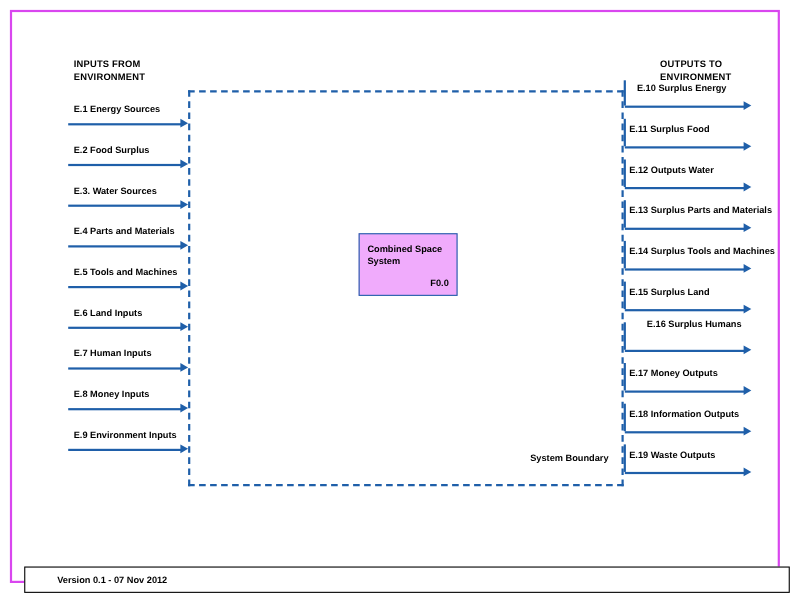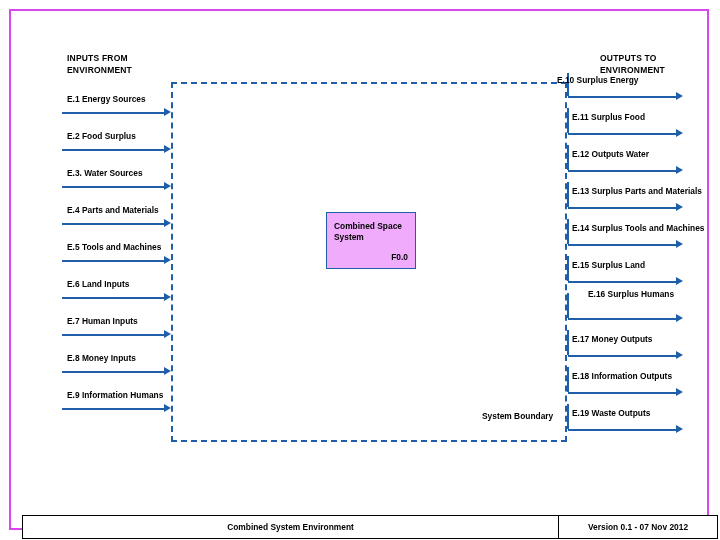--- a/index.html
+++ b/index.html
@@ -251,30 +251,30 @@
         <div class="flow-label" style="left: 56px; top: 305px;">E.7 Human Inputs</div>
         <div class="in-arrow" style="top: 319px;">
           <div class="shaft"></div>
           <div class="head"></div>
         </div>
         <div class="flow-label" style="left: 56px; top: 342px;">E.8 Money Inputs</div>
         <div class="in-arrow" style="top: 356px;">
           <div class="shaft"></div>
           <div class="head"></div>
         </div>
-        <div class="flow-label" style="left: 56px; top: 379px;">E.9 Information Humans</div>
+        <div class="flow-label" style="left: 56px; top: 379px;">E.9 Environment Inputs</div>
         <div class="in-arrow" style="top: 393px;">
           <div class="shaft"></div>
           <div class="head"></div>
         </div>
       </div>
 
     <div id="outputs-layer">
         <div class="out-stub" style="top: 62px; height: 23px;"></div>
-        <div class="flow-label" style="left: 546px; top: 64px;">E.10 Surplus Energy</div>
+        <div class="flow-label" style="left: 568px; top: 64px;">E.10 Surplus Energy</div>
         <div class="out-arrow" style="top: 81px;">
           <div class="shaft"></div>
           <div class="head"></div>
         </div>
         <div class="out-stub" style="top: 97px; height: 25px;"></div>
         <div class="flow-label" style="left: 561px; top: 101px;">E.11 Surplus Food</div>
         <div class="out-arrow" style="top: 118px;">
           <div class="shaft"></div>
           <div class="head"></div>
         </div>
@@ -322,18 +322,17 @@
         </div>
         <div class="out-stub" style="top: 393px; height: 25px;"></div>
         <div class="flow-label" style="left: 561px; top: 397px;">E.19 Waste Outputs</div>
         <div class="out-arrow" style="top: 414px;">
           <div class="shaft"></div>
           <div class="head"></div>
         </div>
       </div>
 
     <div class="footer">
-      <div class="footer-cell" id="footer-title">Combined System Environment</div>
       <div class="footer-cell" id="footer-version">Version 0.1 - 07 Nov 2012</div>
     </div>
 
   </div>
 </div>
 
 </body></html>

